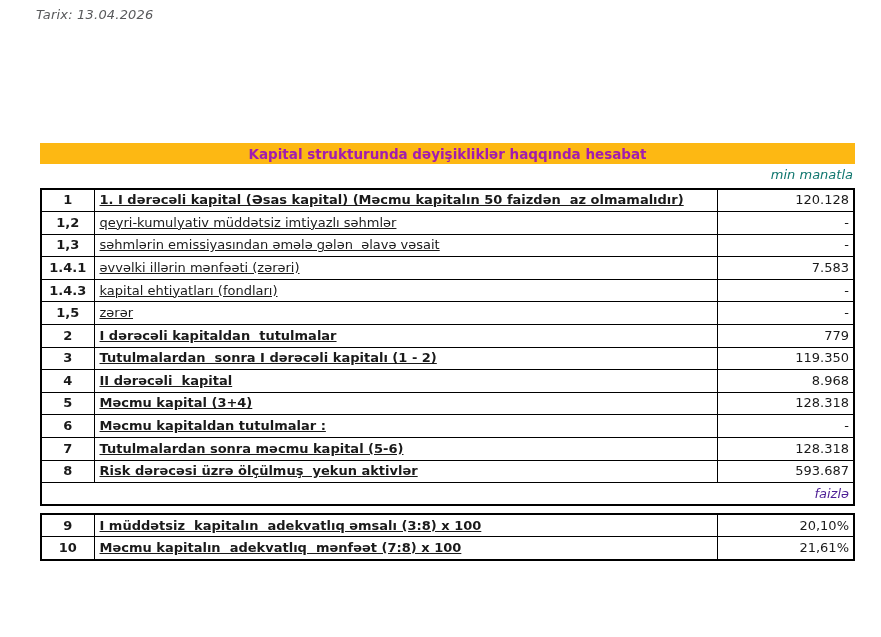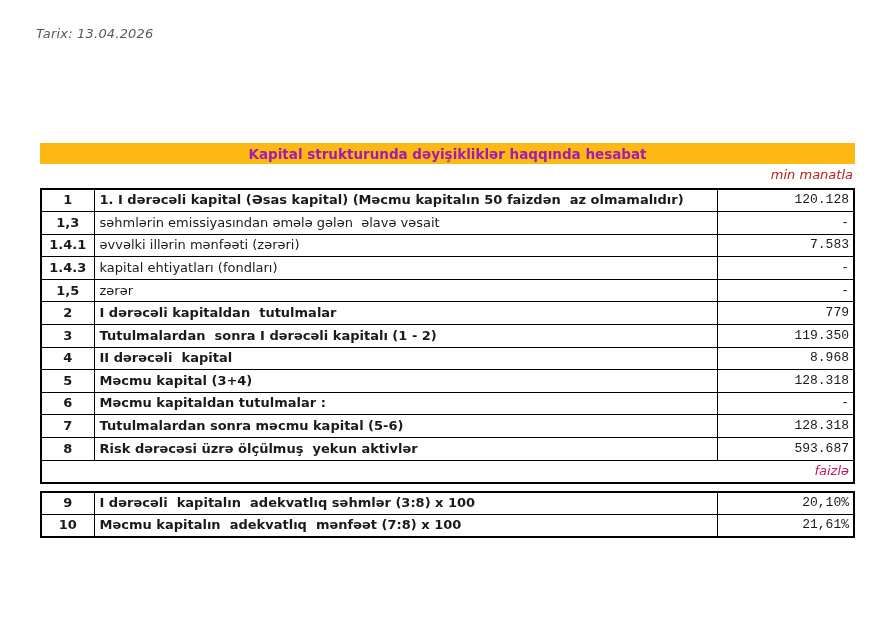--- a/index.html
+++ b/index.html
@@ -9,56 +9,56 @@
     width: 881px; height: 637px;
     position: relative;
     color: #1a1a1a;
   }
   .canvas {
     position: absolute; left: 0; top: 0;
     width: 881px; height: 637px;
     background: #ffffff; overflow: hidden;
   }
   .report-date {
-    position: absolute; left: 36px; top: 26px;
+    position: absolute; left: 36px; top: 7px;
     font-style: italic; font-size: 13px; color: #58595b;
     letter-spacing: 0.2px;
   }
   .report-block {
     position: absolute; left: 40px; top: 143px; width: 815px;
   }
   .title-bar {
     width: 100%; height: 21px;
     background: #FDB813;
     display: flex; align-items: center; justify-content: center;
   }
   .title-bar .title-text {
     font-weight: bold; font-size: 13.5px; color: #404041;
   }
   .unit-note {
     text-align: right; font-style: italic; font-size: 13px;
-    color: #b91c1c; padding: 3px 2px 3px 0; height: 24px;
+    color: #0f766e; padding: 3px 2px 3px 0; height: 24px;
   }
   table.rpt {
     width: 100%; border-collapse: collapse; table-layout: fixed;
     border: 2px solid #000;
   }
   table.rpt td {
     border: 1px solid #000;
     font-size: 13px; line-height: 1.1;
     overflow: hidden;
   }
   table.rpt tr { height: 22.6px; }
   td.num   { width: 53px; text-align: center; font-weight: bold; }
-  td.label { text-align: left; padding-left: 5px; white-space: pre-wrap; }
-  td.value { width: 137px; text-align: right; padding-right: 4px; font-size: 13.5px; font-family: Liberation Mono, monospace; }
+  td.label { text-align: left; padding-left: 5px; white-space: pre-wrap; text-decoration: underline; }
+  td.value { width: 137px; text-align: right; padding-right: 4px; font-size: 13.5px; }
   tr.bold td.label { font-weight: bold; }
   tr.note-row td {
     text-align: right; font-style: italic; font-size: 13px;
-    padding-right: 4px; color: #be185d; font-weight: normal;
+    padding-right: 4px; color: #4c1d95; font-weight: normal;
   }
   .table-gap { height: 7px; }
 </style>
 </head>
 <body>
 
 <div class="canvas">
 
   <div class="report-date">Tarix: 13.04.2026</div>
 
@@ -69,20 +69,25 @@
     </div>
 
     <div class="unit-note">min manatla</div>
 
     <table class="rpt">
       <tbody>
         <tr class="bold">
           <td class="num">1</td>
           <td class="label">1. I dərəcəli kapital (Əsas kapital) (Məcmu kapitalın 50 faizdən  az olmamalıdır)</td>
           <td class="value">120.128</td>
+        </tr>
+        <tr>
+          <td class="num">1,2</td>
+          <td class="label">qeyri-kumulyativ müddətsiz imtiyazlı səhmlər</td>
+          <td class="value">-</td>
         </tr>
         <tr>
           <td class="num">1,3</td>
           <td class="label">səhmlərin emissiyasından əmələ gələn  əlavə vəsait</td>
           <td class="value">-</td>
         </tr>
         <tr>
           <td class="num">1.4.1</td>
           <td class="label">əvvəlki illərin mənfəəti (zərəri)</td>
           <td class="value">7.583</td>
@@ -137,21 +142,21 @@
         </tr>
       </tbody>
     </table>
 
     <div class="table-gap"></div>
 
     <table class="rpt">
       <tbody>
         <tr class="bold">
           <td class="num">9</td>
-          <td class="label">I dərəcəli  kapitalın  adekvatlıq səhmlər (3:8) x 100</td>
+          <td class="label">I müddətsiz  kapitalın  adekvatlıq əmsalı (3:8) x 100</td>
           <td class="value">20,10%</td>
         </tr>
         <tr class="bold">
           <td class="num">10</td>
           <td class="label">Məcmu kapitalın  adekvatlıq  mənfəət (7:8) x 100</td>
           <td class="value">21,61%</td>
         </tr>
       </tbody>
     </table>
 

